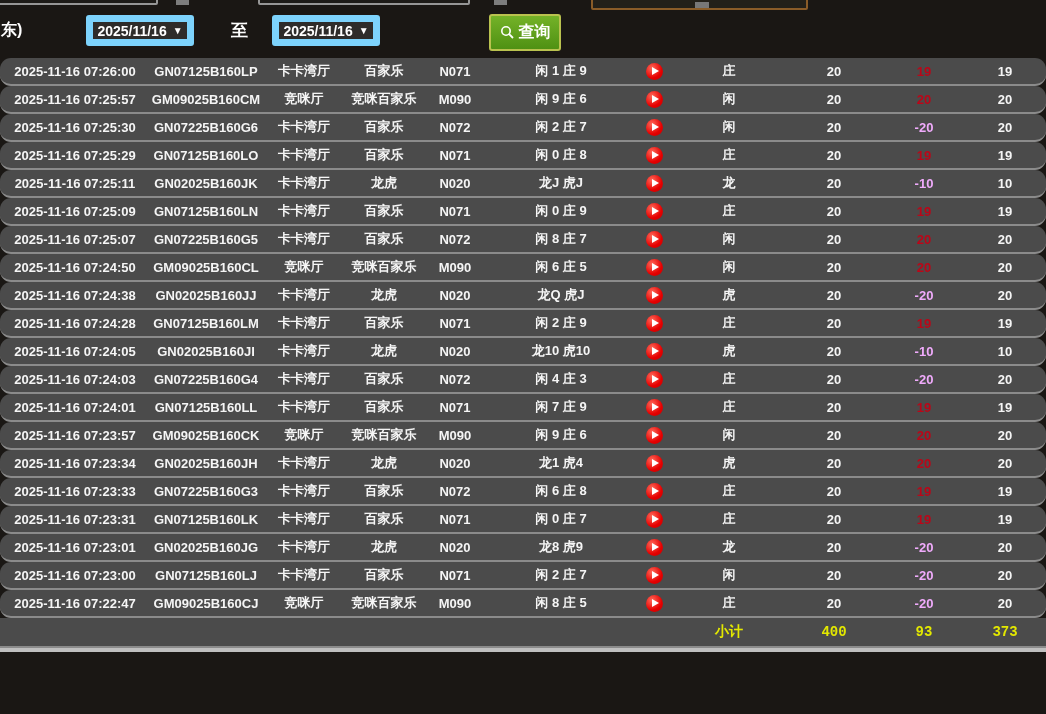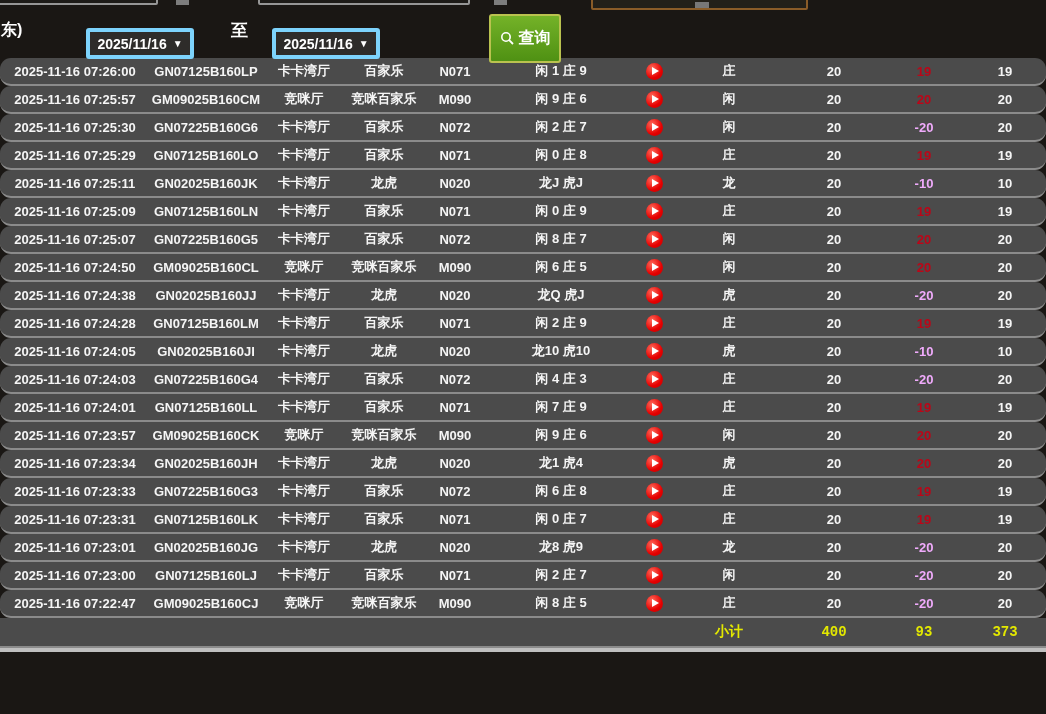--- a/index.html
+++ b/index.html
@@ -9,29 +9,29 @@
     --cols:150px 112px 84px 76px 66px 146px 40px 110px 100px 80px 82px;
   }
   
   .toolbar{position:relative;height:58px;background:#1a1714;}
   .cutbox{position:absolute;box-sizing:border-box;border:2px solid #969696;border-radius:2px;background:#1d1b18;}
   .cutbox.brown{border-color:#8a5c28;background:#232019;}
   .cutsq{position:absolute;background:#7d7d7d;}
   .cutmark{position:absolute;background:#777;}
   .left-frag{position:absolute;left:1px;top:20px;color:#fff;font-size:16px;}
   .date-select{
-    position:absolute;top:28px;height:31px;width:108px;box-sizing:border-box;
+    position:absolute;top:15px;height:31px;width:108px;box-sizing:border-box;
     display:flex;align-items:center;justify-content:center;gap:6px;
-    background:#2e2c2a;border:4px solid #7dd3fc;border-radius:3px;
+    background:#2e2c2a;border:7px solid #7dd3fc;border-radius:3px;
     color:#fff;font-size:14px;cursor:pointer;
   }
   .chev{font-size:10px;line-height:1;}
   .to-label{position:absolute;left:231px;top:19px;color:#fff;font-size:17px;}
   .query-btn{
-    position:absolute;left:489px;top:14px;width:72px;height:49px;box-sizing:border-box;
+    position:absolute;left:489px;top:14px;width:72px;height:37px;box-sizing:border-box;
     display:flex;align-items:center;justify-content:center;gap:4px;
     background:linear-gradient(#74b228,#4f9113);
     border:2px solid #bac24f;border-radius:3px;color:#fff;font-size:16px;cursor:pointer;
   }
   
   .thead{
     display:grid;grid-template-columns:var(--cols);height:32px;align-items:center;
     background:#272320;color:#e2bd7a;font-size:13px;text-align:center;
     border-top:1px solid #4a4540;border-bottom:2px solid #9a9a9a;box-sizing:border-box;
   }

